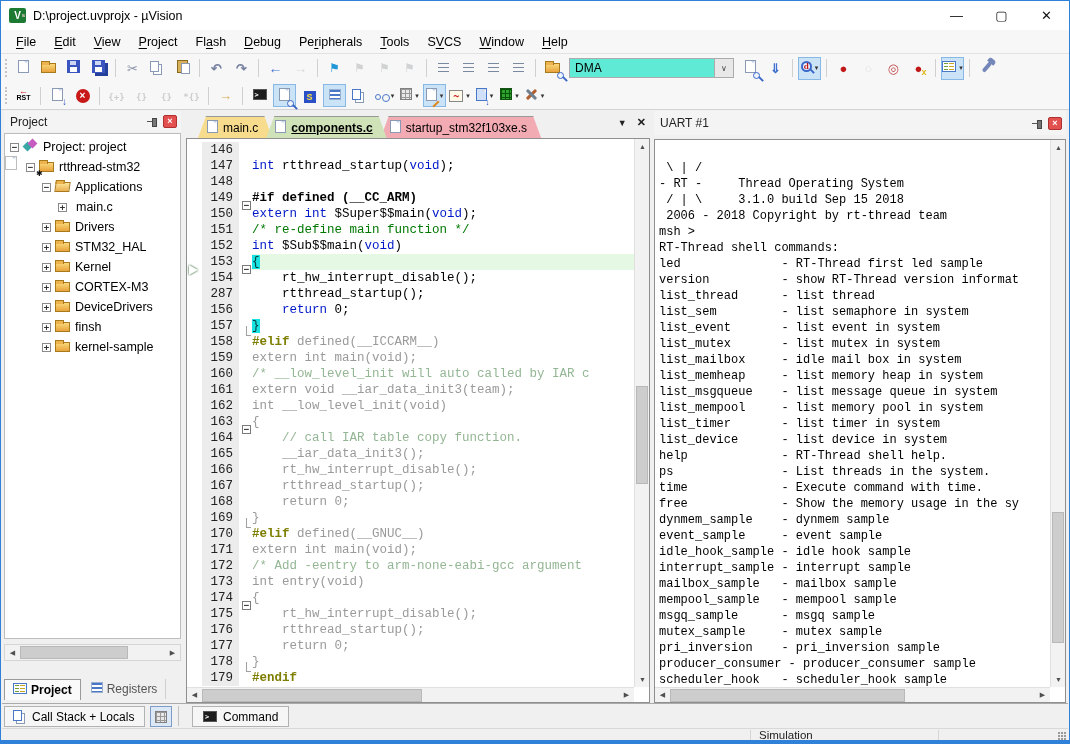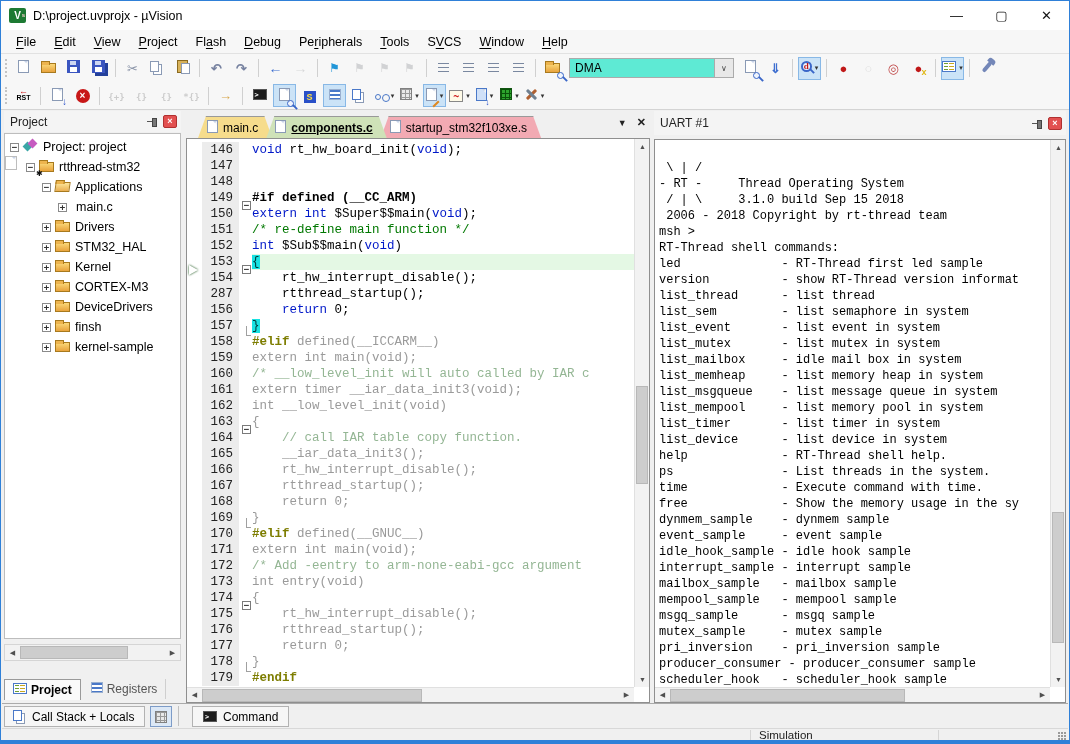--- a/index.html
+++ b/index.html
@@ -465,26 +465,26 @@
       <div class="etab-ctl">
         <span style="font-size:9px">▼</span>
         <span style="font-weight:bold">✕</span>
       </div>
       <div class="eborder">
         <div class="codewrap">
             <div class="crow">
               <span class="cm"></span>
               <span class="cln">146</span>
               <span class="cfold"></span>
-              <span class="csrc"><span class="tk">void</span><span class="tt"> rt_hw_board_init(</span><span class="tk">void</span><span class="tt">);</span></span>
             </div>
             <div class="crow">
               <span class="cm"></span>
               <span class="cln">147</span>
               <span class="cfold"></span>
+              <span class="csrc"><span class="tk">int</span><span class="tt"> rtthread_startup(</span><span class="tk">void</span><span class="tt">);</span></span>
             </div>
             <div class="crow">
               <span class="cm"></span>
               <span class="cln">148</span>
               <span class="cfold"></span>
               <span class="csrc"></span>
             </div>
             <div class="crow">
               <span class="cm"></span>
               <span class="cln">149</span>
@@ -560,21 +560,21 @@
             <div class="crow">
               <span class="cm"></span>
               <span class="cln">160</span>
               <span class="cfold"></span>
               <span class="csrc"><span class="tgc">/* __low_level_init will auto called by IAR c</span></span>
             </div>
             <div class="crow">
               <span class="cm"></span>
               <span class="cln">161</span>
               <span class="cfold"></span>
-              <span class="csrc"><span class="tg">extern timer __iar_data_init3(void);</span></span>
+              <span class="csrc"><span class="tg">extern void __iar_data_init3(team);</span></span>
             </div>
             <div class="crow">
               <span class="cm"></span>
               <span class="cln">162</span>
               <span class="cfold"></span>
               <span class="csrc"><span class="tg">int __low_level_init(void)</span></span>
             </div>
             <div class="crow">
               <span class="cm"></span>
               <span class="cln">163</span>

